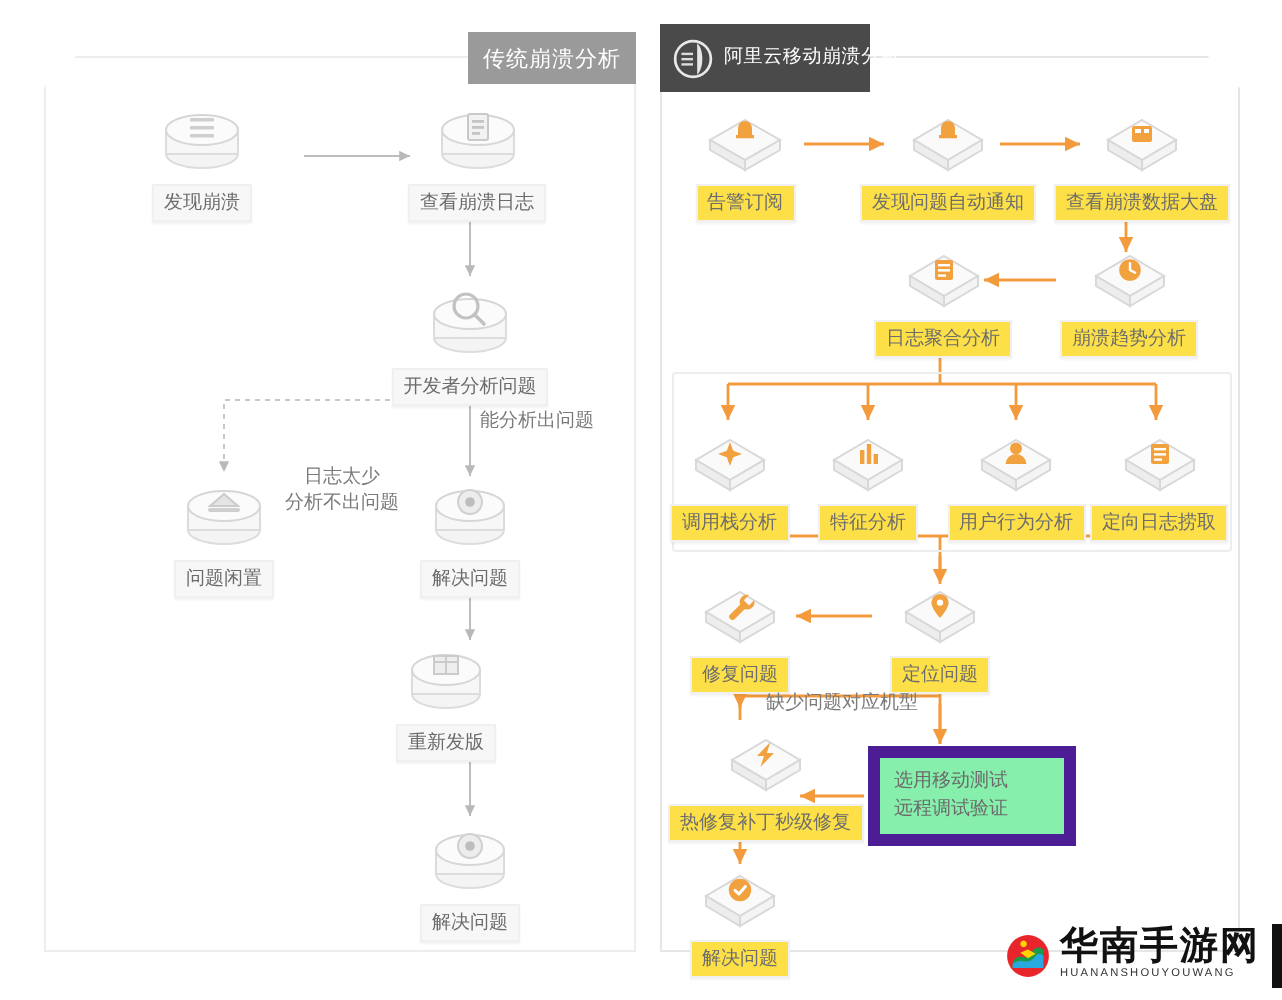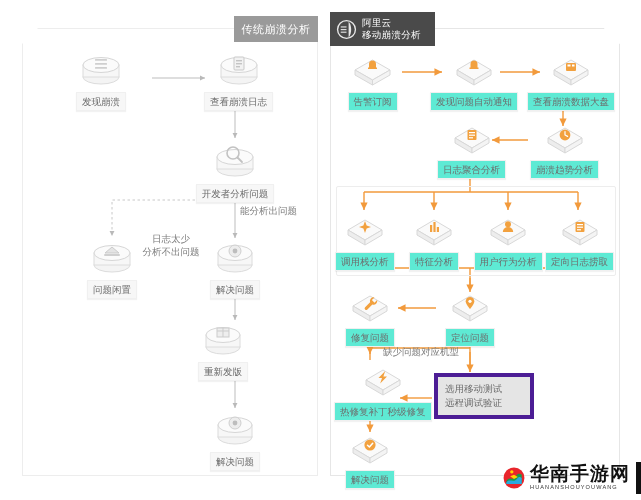--- a/index.html
+++ b/index.html
@@ -64,53 +64,53 @@
   .tab.aliyun{
     left:330px;top:12px;width:105px;height:34px;
     background:#4a4a4a;
     padding-left:6px;
     gap:5px;
   }
   .ali-logo{
     width:21px;height:21px;flex:0 0 21px;
     display:block;
   }
-  .ali-text{display:flex;flex-direction:column;line-height:1.25;justify-content:flex-end;}
+  .ali-text{display:flex;flex-direction:row;line-height:1.25;justify-content:flex-end;}
   .ali-text span{font-size:9.5px;letter-spacing:.3px;}
 
   
   .node{position:absolute;display:flex;flex-direction:column;align-items:center;}
   .node .glyph{position:relative;display:block;}
   .node .caption{
     margin-top:2px;
     background:#f7f7f7;
     color:#6b6b6b;
     font-size:9.5px;
     line-height:13px;
     padding:2px 5px;
     white-space:nowrap;
     box-shadow:0 1px 1px rgba(0,0,0,.05);
     border:1px solid #f0f0f0;
   }
-  .node.orange .caption{color:#6d6d6d;background:#5eead4;}
+  .node.orange .caption{color:#6d6d6d;background:#fde047;}
 
   
   .flabel{
     position:absolute;
     font-size:9.5px;
     line-height:13px;
     color:#7a7a7a;
     white-space:nowrap;
     text-align:center;
   }
   .flabel.boxed{
-    background:#e5e5e5;
+    background:#86efac;
     color:#6b6b6b;
     padding:5px 7px;
-    border:4px solid #4c1d95;
+    border:6px solid #4c1d95;
     text-align:left;
     line-height:14px;
   }
 
   
   .conn{position:absolute;}
   .group-box{
     position:absolute;
     border:1px solid #ededed;
     background:transparent;

